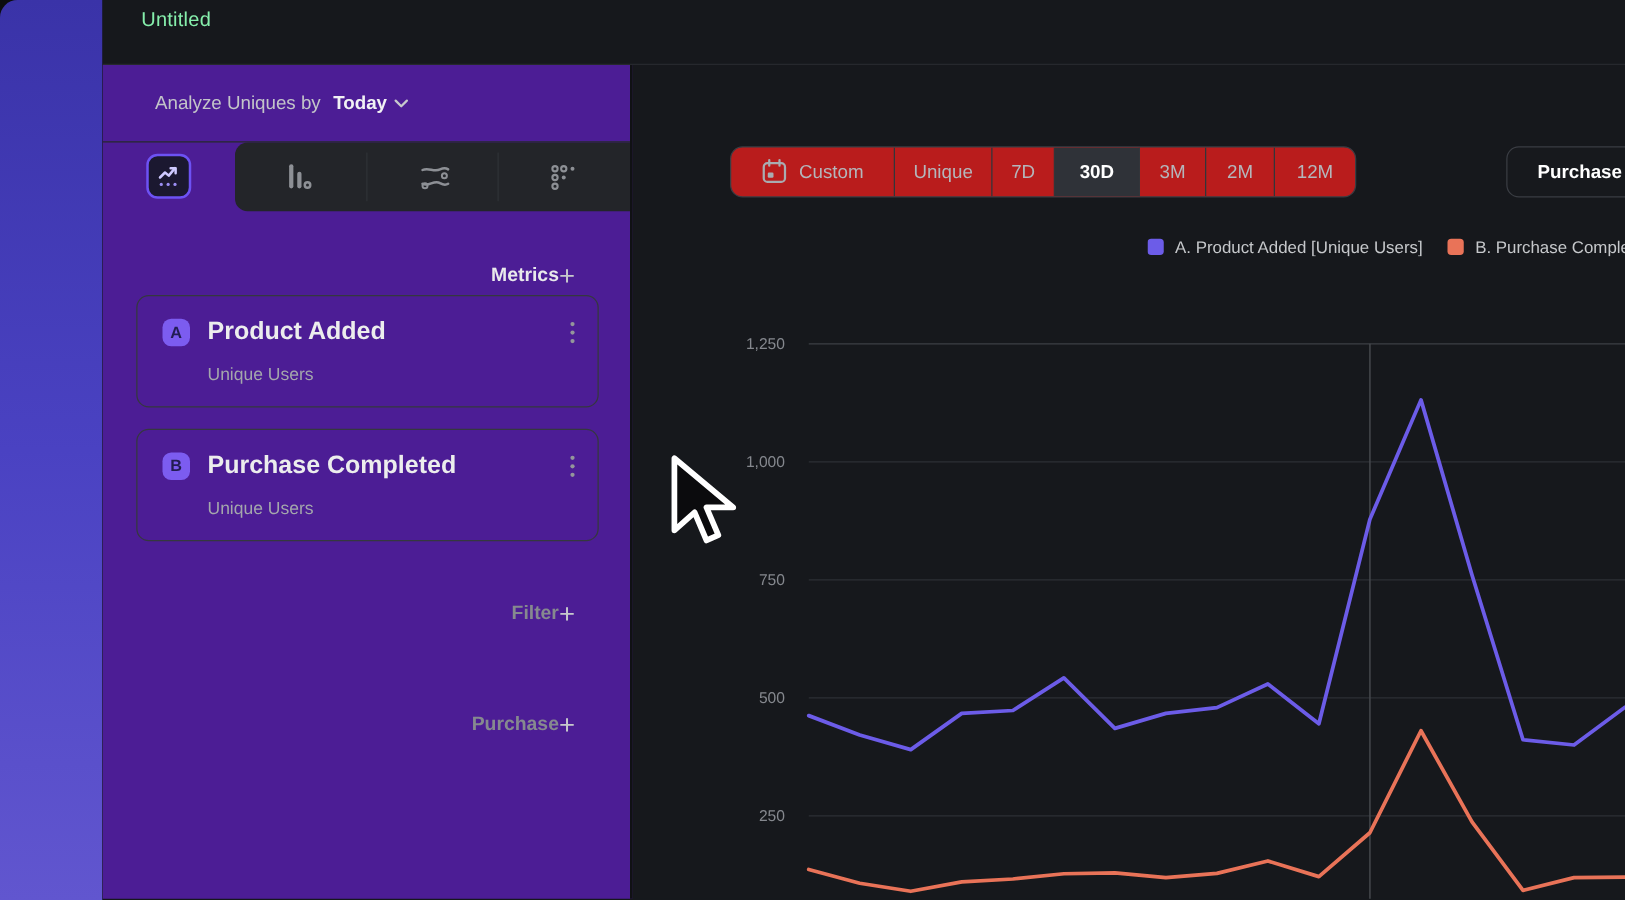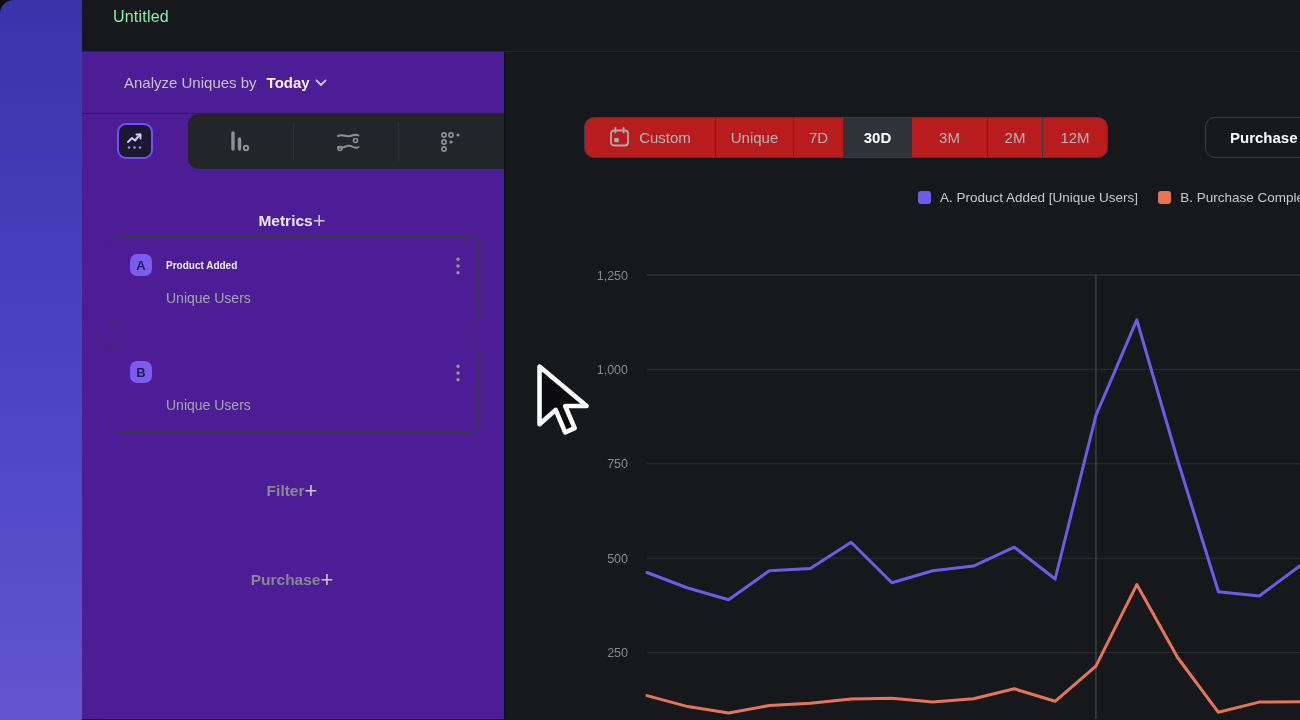--- a/index.html
+++ b/index.html
@@ -29,34 +29,34 @@
   .analyze-row .val { font-size:15px; color:#f1f2f4; font-weight:700; margin-left:10px; display:flex; align-items:center; gap:5px; }
 
   .tab-row { position:relative; height:55px; }
   .tab-strip { position:absolute; left:106px; right:0; top:0; height:55px;
     background:#232529; border-radius:10px 0 0 10px; }
   .tab-sep { position:absolute; top:8px; width:1px; height:39px; background:#2f3236; }
   .tab-icon { position:absolute; top:0; width:55px; height:55px; display:flex; align-items:center; justify-content:center; }
   .sel-tab { position:absolute; left:35px; top:9px; width:36px; height:36px; border:2px solid #6d52f4;
     border-radius:9px; display:flex; align-items:center; justify-content:center; background:#1b1830; }
 
-  .section-head { display:flex; align-items:center; justify-content:center;
+  .section-head { display:flex; align-items:center; justify-content:flex-end;
     padding:0 44px 0 42px; height:30px; }
   .section-head .t { font-size:15.5px; font-weight:700; color:#e8e9eb; }
   .section-head .t.dim { color:#86898f; }
   .plus { font-size:22px; font-weight:300; color:#c6c8cc; line-height:20px; cursor:default; }
 
   .metrics-head { margin-top:37px; }
   .metric-card { margin:0 0 17px 27px; width:370px; height:90px; border:1px solid #35383e;
     border-radius:10px; padding:17px 16px 0 20px; position:relative; }
   .metric-card:first-of-type { margin-top:14px; }
   .m-top { display:flex; align-items:center; }
   .badge { width:22px; height:22px; border-radius:7px; background:#7c5cf0; color:#221c52;
     font-size:13px; font-weight:700; display:flex; align-items:center; justify-content:center; flex:none; }
-  .m-name { margin-left:14px; font-size:10px; font-weight:700; color:#eceded; flex:1; }
+  .m-name { margin-left:14px; font-size:20px; font-weight:700; color:#eceded; flex:1; }
   .kebab { position:absolute; right:18px; top:20px; }
   .m-sub { margin:14px 0 0 36px; font-size:14px; color:#a4a7ac; }
 
   .filter-head { margin-top:43px; }
   .breakdown-head { margin-top:59px; }
 
   
   .main { position:relative; flex:1; height:100%; background:#16181c; overflow:hidden; }
 
   .range-bar { position:absolute; left:78px; top:65px; height:41px; display:flex;
@@ -166,20 +166,21 @@
                 <circle cx="2" cy="9" r="1.7" fill="#94969b"></circle>
                 <circle cx="2" cy="15.8" r="1.7" fill="#94969b"></circle>
             </svg>
           </span>
           <div class="m-sub">Unique Users</div>
         </div>
 
         <div class="metric-card">
           <div class="m-top">
             <span class="badge">B</span>
+            <span class="m-name">Purchase Completed</span>
           </div>
           <span class="kebab">
             <svg class="ico" width="4" height="18" viewBox="0 0 4 18">
               <circle cx="2" cy="2.2" r="1.7" fill="#94969b"></circle>
                 <circle cx="2" cy="9" r="1.7" fill="#94969b"></circle>
                 <circle cx="2" cy="15.8" r="1.7" fill="#94969b"></circle>
             </svg>
           </span>
           <div class="m-sub">Unique Users</div>
         </div>
@@ -209,21 +210,21 @@
           </div>
           <div class="seg" style="width:78px">
               <span>Unique</span>
             </div>
           <div class="seg" style="width:50px">
               <span>7D</span>
             </div>
           <div class="seg selected" style="width:68px">
               <span>30D</span>
             </div>
-          <div class="seg" style="width:76px">
+          <div class="seg" style="width:53px">
               <span>3M</span>
             </div>
           <div class="seg" style="width:55px">
               <span>2M</span>
             </div>
           <div class="seg" style="width:64px">
               <span>12M</span>
             </div>
         </div>
 

